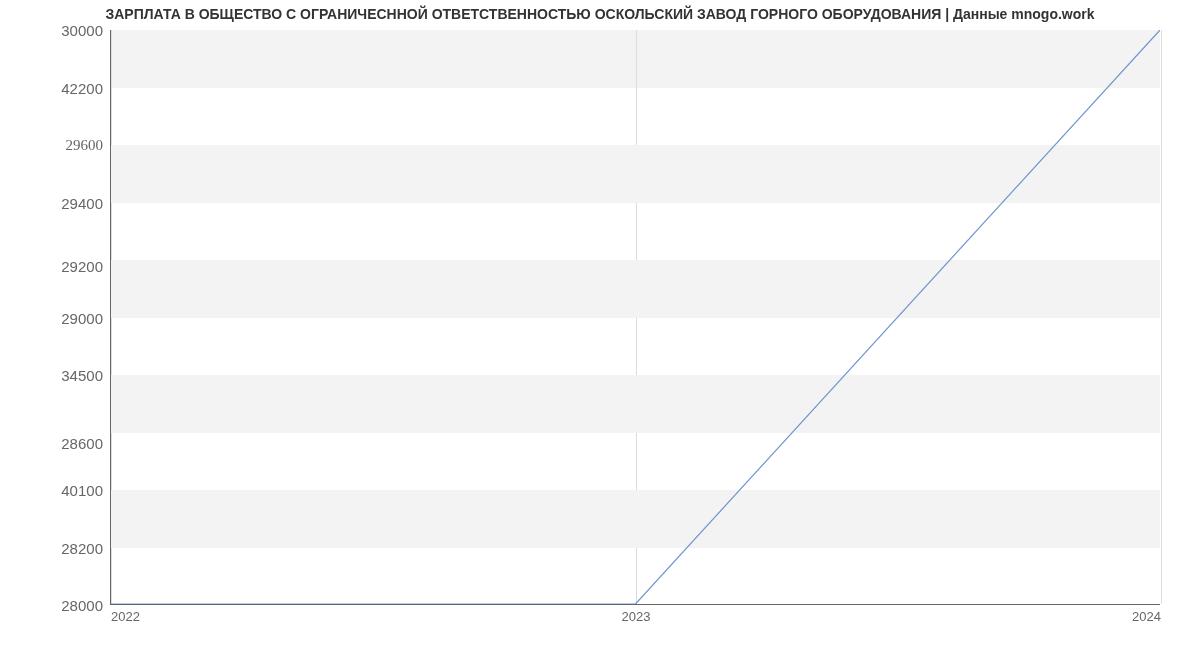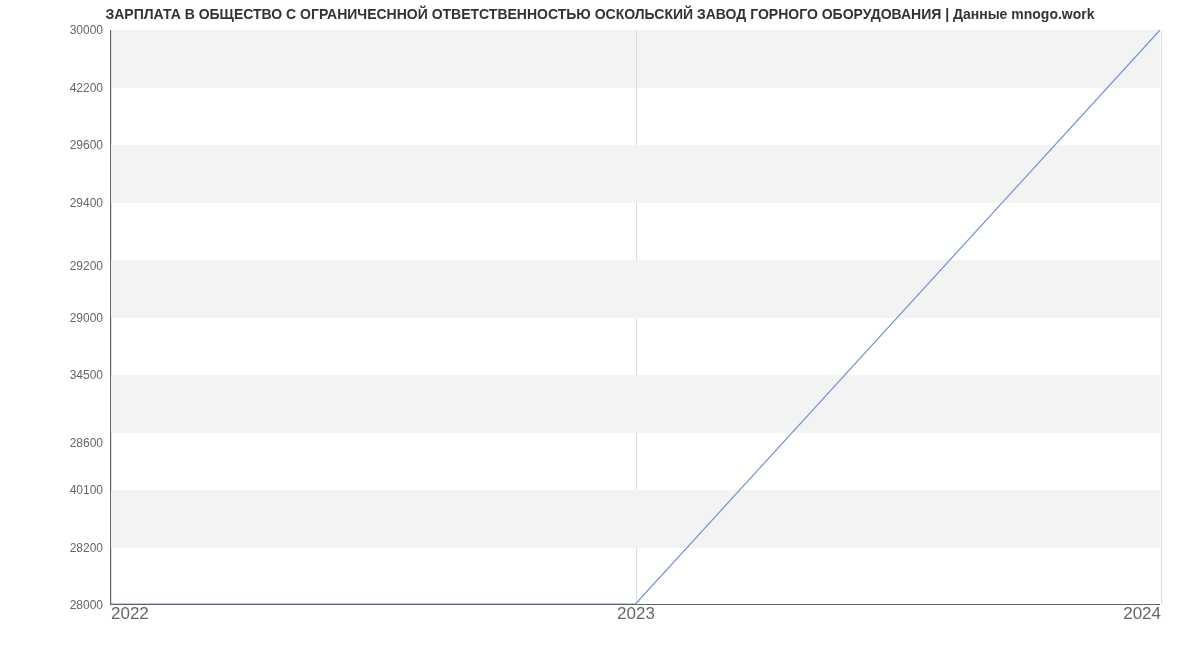--- a/index.html
+++ b/index.html
@@ -47,29 +47,29 @@
     top: 0;
     height: 100%;
     width: 1px;
     background: #dcdcdc;
   }
   .y-tick {
     position: absolute;
     left: 0;
     transform: translate(-100%, -50%);
     padding-right: 8px;
-    font-size: 12px;
+    font-size: 15px;
     color: #666;
     white-space: nowrap;
   }
   .x-tick {
     position: absolute;
     bottom: -20px;
     transform: translateX(-50%);
-    font-size: 17px;
+    font-size: 13px;
     color: #666;
     white-space: nowrap;
   }
   .x-tick.left-edge { transform: translateX(0); }
   .x-tick.right-edge { transform: translateX(-100%); }
   svg.line-layer {
     position: absolute;
     left: 0;
     top: 0;
     width: 100%;
@@ -100,20 +100,20 @@
       <polyline id="series-poly" class="series-line" points="0,575 525,575 1050,0" style="stroke: rgb(111, 148, 207);"></polyline>
     </svg>
   <div class="y-tick" style="top: 575px;">28000</div>
       <div class="y-tick" style="top: 517.5px;">28200</div>
       <div class="y-tick" style="top: 460px;">40100</div>
       <div class="y-tick" style="top: 413px;">28600</div>
       <div class="y-tick" style="top: 345px;">34500</div>
       <div class="y-tick" style="top: 287.5px;">29000</div>
       <div class="y-tick" style="top: 236px;">29200</div>
       <div class="y-tick" style="top: 172.5px;">29400</div>
-      <div class="y-tick" style="top: 115px;">29600</div>
+      <div class="y-tick" style="top: 115px; font-family: Liberation Serif, serif;">29600</div>
       <div class="y-tick" style="top: 57.5px;">42200</div>
       <div class="y-tick" style="top: 0px;">30000</div>
       <div class="x-tick left-edge" style="left: 0px;">2022</div>
       <div class="x-tick" style="left: 525px;">2023</div>
       <div class="x-tick right-edge" style="left: 1050px;">2024</div>
     </div>
 </div>
 
 </body></html>

